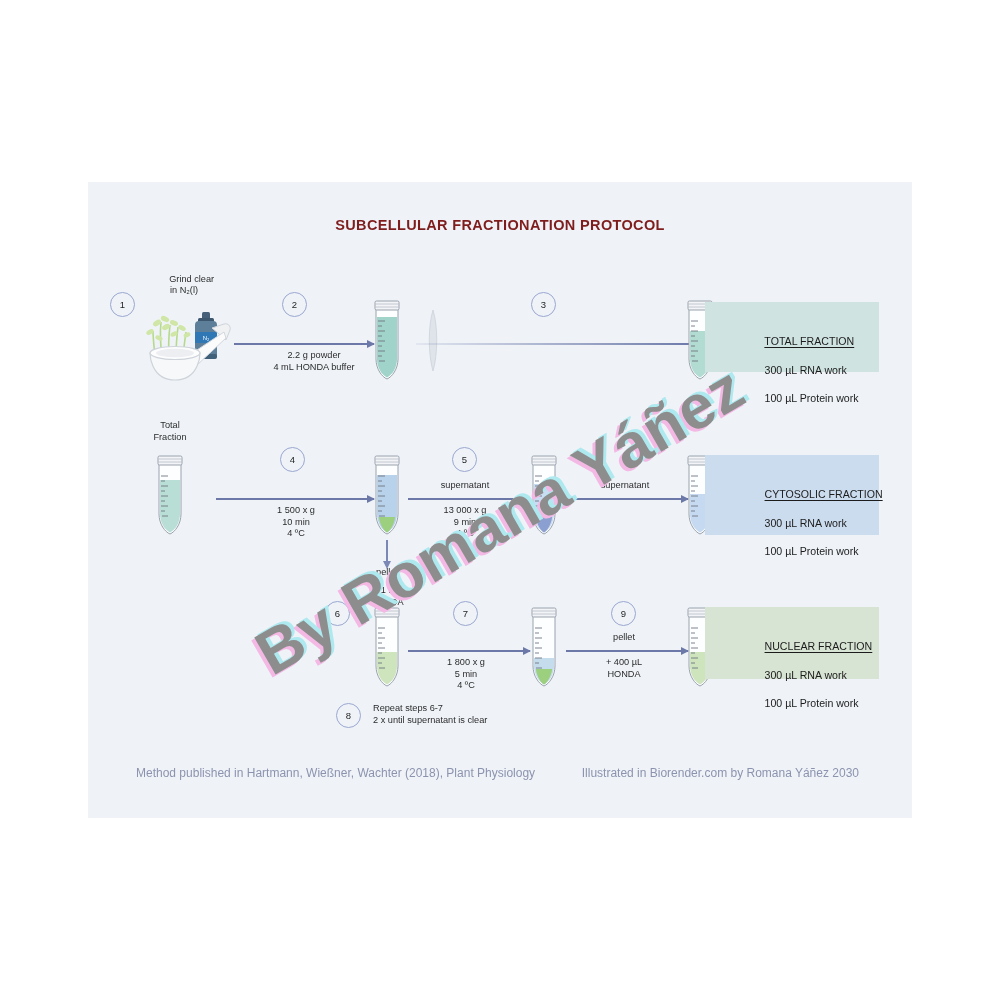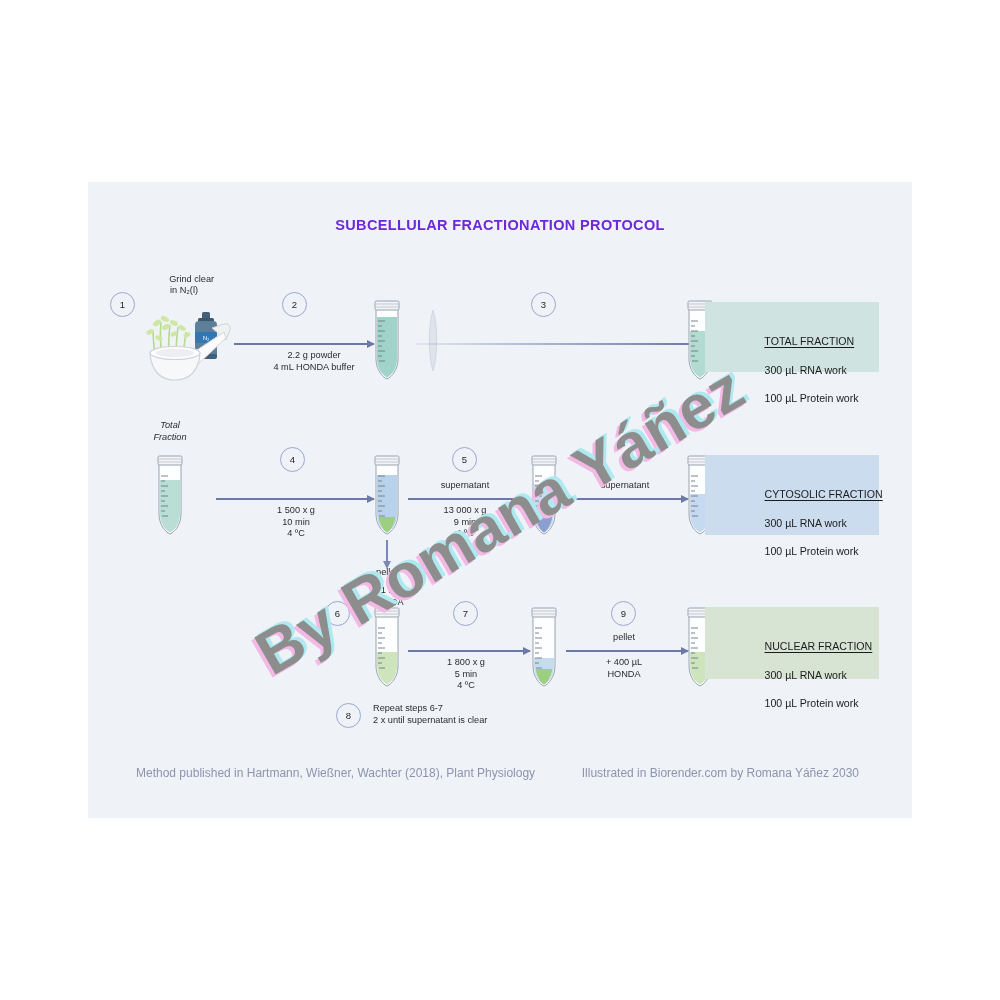--- a/index.html
+++ b/index.html
@@ -11,21 +11,21 @@
   #canvas{position:relative;width:1000px;height:1000px;overflow:hidden;}
 
   
   #panel{
     position:absolute;left:88px;top:182px;width:824px;height:636px;
     background:#eff3f8;overflow:hidden;
   }
 
   .ttl{
     position:absolute;left:0;top:35px;width:824px;text-align:center;
-    font-size:14.5px;font-weight:bold;letter-spacing:.35px;color:#6d28d9;
+    font-size:14.5px;font-weight:bold;letter-spacing:.35px;color:#7f1d1d;
   }
 
   
   .tx{position:absolute;color:#2b2b2b;font-size:9.2px;line-height:11.6px;white-space:pre;}
   .tc{text-align:center;}
 
   
   .step{
     position:absolute;width:25px;height:25px;border-radius:50%;
     border:1.1px solid #9aa7d0;background:#eff3f8;
@@ -208,21 +208,21 @@
     </div>
 
     <div class="rbox" style="left:617px;top:120px;width:174px;height:70px;background:#cfe3e0;">
       <div class="rt">
         <u>TOTAL FRACTION</u><br>
         <span>300 µL RNA work</span><br>
         <span>100 µL Protein work</span>
       </div>
     </div>
 
-    <div class="tx tc" style="left:46px;top:238px;width:72px;white-space:pre-line;font-style:italic;">Total
+    <div class="tx tc" style="left:46px;top:238px;width:72px;white-space:pre-line;">Total
 Fraction</div>
 
     <div class="tube" style="left:67px;top:268px;">
       <svg width="30" height="86" viewBox="0 0 30 86">
         <path d="M4 10 L4 64 C4 74 10 82 15 84 C20 82 26 74 26 64 L26 10 Z" fill="#fdfeff" stroke="#9aa2ad" stroke-width="1"></path>
         <path d="M5 30 L5 64 C5 73 10 80 15 82.5 C20 80 25 73 25 64 L25 30 Z" fill="#a8d6ca" opacity=".8"></path>
         <rect x="3" y="6" width="24" height="9" rx="1.5" fill="#f2f4f7" stroke="#9aa2ad" stroke-width="1"></rect>
         <line x1="3.5" y1="9" x2="26.5" y2="9" stroke="#b8bfc8" stroke-width=".8"></line>
         <line x1="3.5" y1="12" x2="26.5" y2="12" stroke="#b8bfc8" stroke-width=".8"></line>
         <g stroke="#6f7782" stroke-width=".9">

